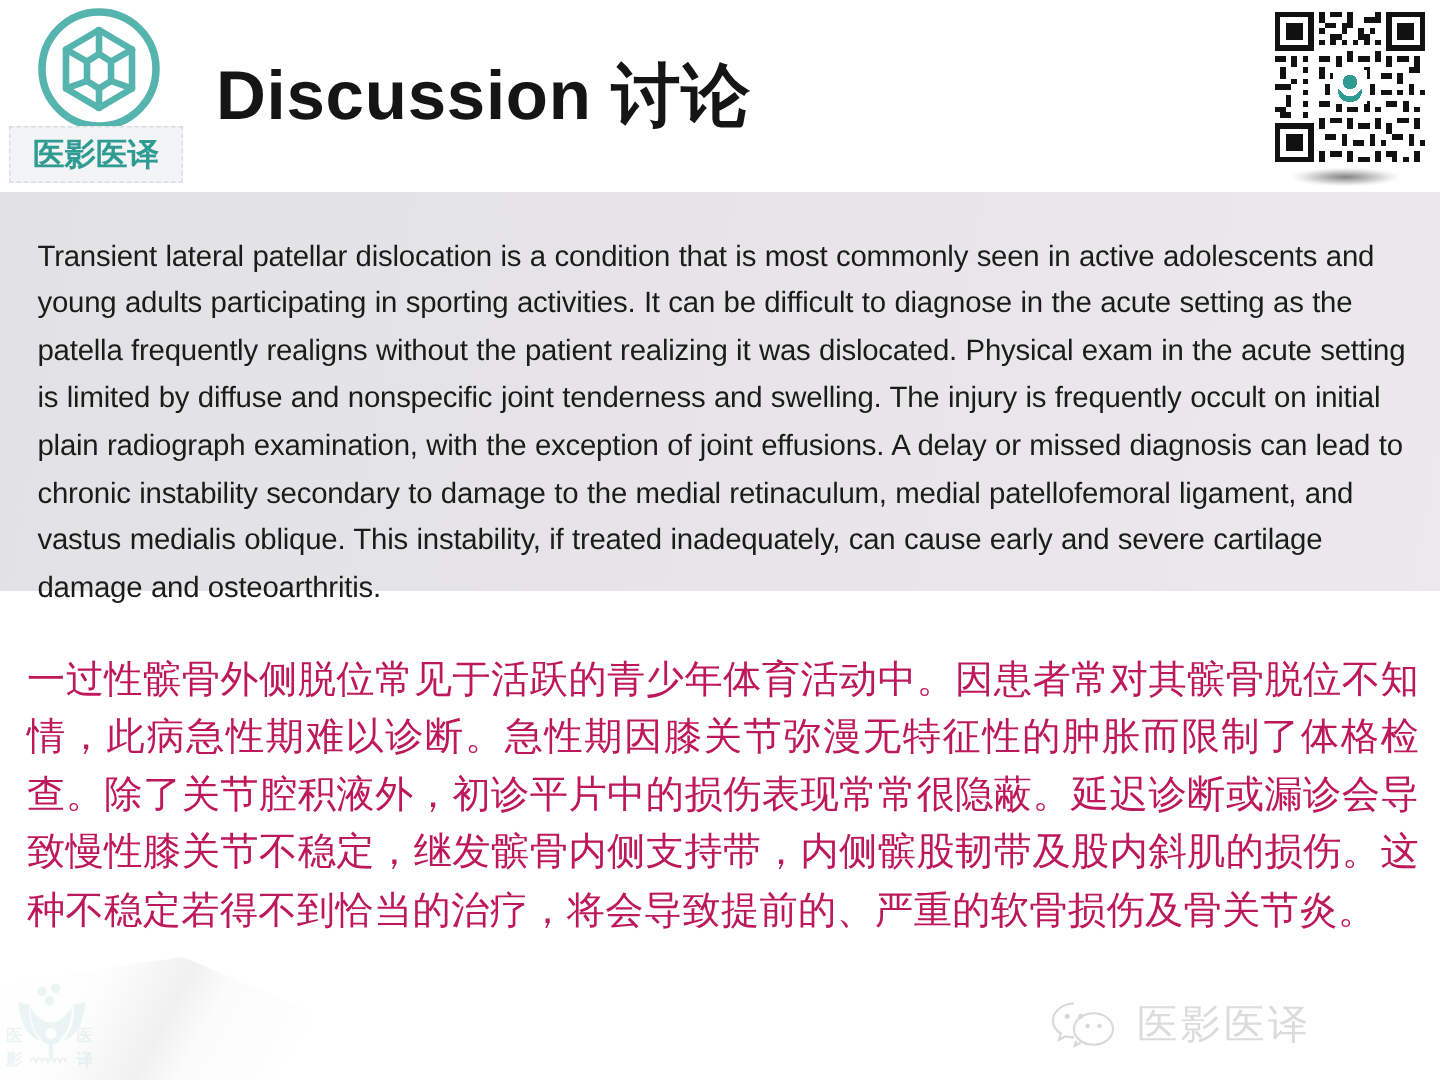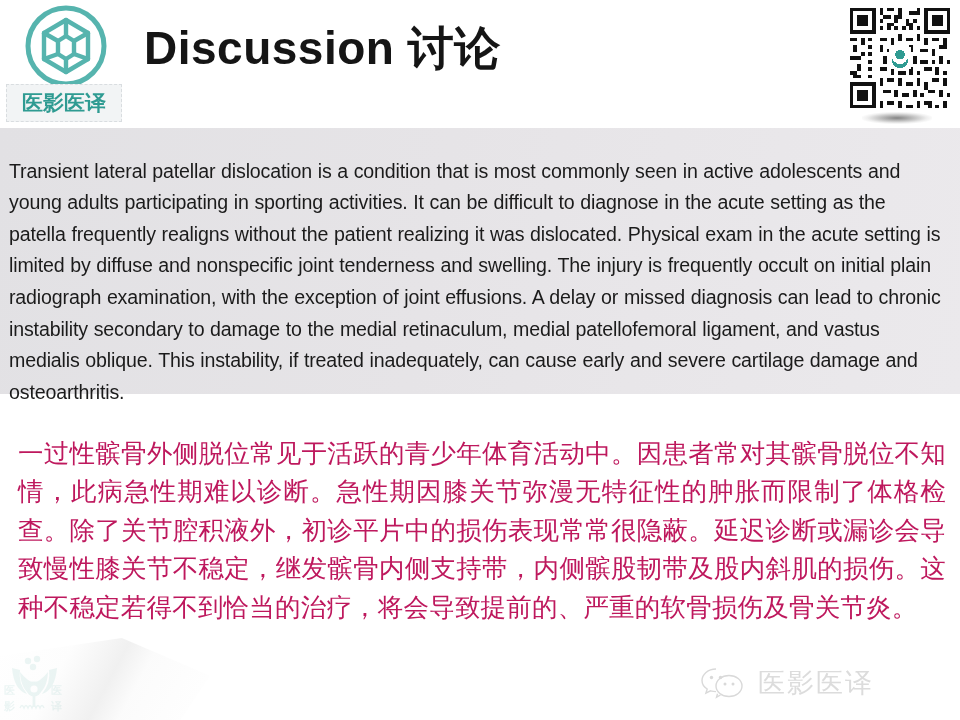--- a/index.html
+++ b/index.html
@@ -50,21 +50,21 @@
     color: #2f9b92;
     font-size: 21px;
     font-weight: bold;
     letter-spacing: 0px;
     font-family: "DejaVu Sans", sans-serif;
   }
 
   .slide-title {
     position: absolute;
     left: 144px;
-    top: 18px;
+    top: 33px;
     font-size: 46px;
     font-weight: bold;
     color: #151515;
     letter-spacing: 0.5px;
     white-space: nowrap;
     font-family: "Liberation Sans", "DejaVu Sans", sans-serif;
   }
   .slide-title .zh {
     font-family: "DejaVu Sans", sans-serif;
   }
@@ -88,21 +88,21 @@
 
   
   .english-block {
     position: absolute;
     left: 0;
     top: 128px;
     width: 960px;
     height: 266px;
     background: linear-gradient(100deg, #e2e1e4 0%, #e6e4e7 45%, #ebe9ec 100%);
     box-sizing: border-box;
-    padding: 8px 18px 0 9px;
+    padding: 8px 18px 0 25px;
   }
   .english-text {
     color: #1b1b1b;
     font-size: 19.6px;
     line-height: 31.6px;
     letter-spacing: -0.15px;
     word-spacing: 0.4px;
     font-family: "Liberation Sans", "DejaVu Sans", sans-serif;
   }
 

